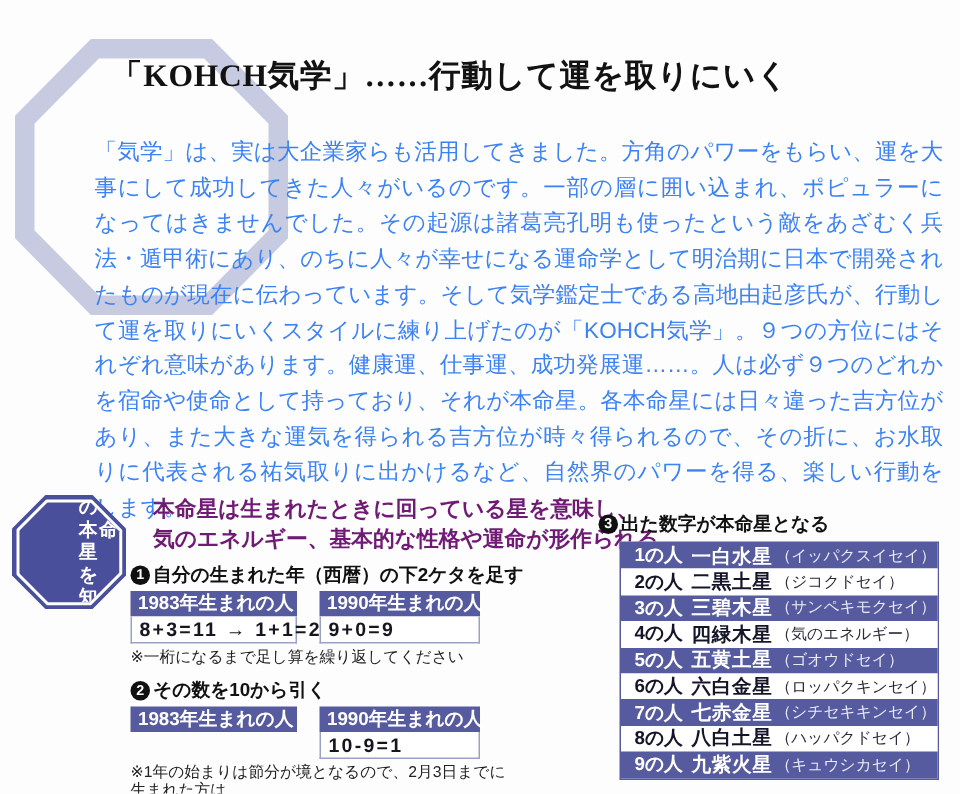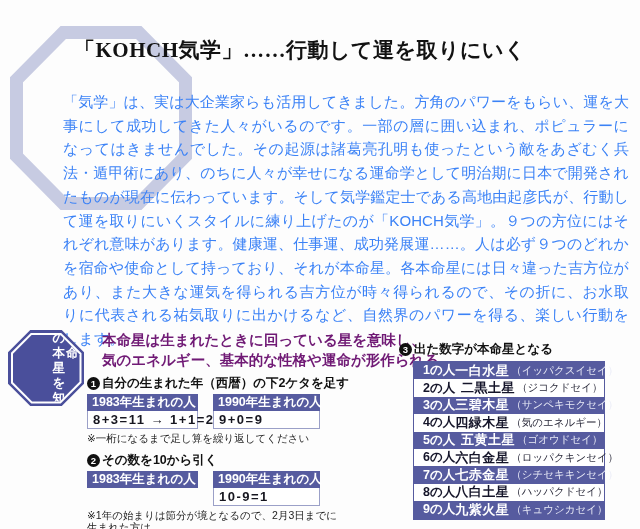--- a/index.html
+++ b/index.html
@@ -71,21 +71,21 @@
     font-size: 13px; font-weight: bold; color: #16161f;
     line-height: 13px; padding: 2px 5px; letter-spacing: 1.5px; white-space: nowrap;
   }
   .note {
     font-size: 10.5px; color: #222; line-height: 12.5px;
     margin-bottom: 8px; white-space: pre-line;
   }
 
   .result-col { position: absolute; left: 399px; top: 342px; width: 230px; }
   .star-table {
-    margin: 4px 0 0 14px; width: 192px;
+    margin: 4px 0 0 14px; width: 213px;
     border: 1.5px solid #565b9f; background: #fff;
   }
   .star-row { height: 17.4px; display: flex; align-items: center; }
   .star-row.odd  { background: #565b9f; }
   .star-row.even { background: #ffffff; }
   .star-person { width: 47px; padding-left: 9px; font-size: 12.5px; font-weight: bold; white-space: nowrap; }
   .star-name   { font-size: 13px; font-weight: bold; letter-spacing: 0.5px; white-space: nowrap; }
   .star-reading{ font-size: 10.5px; margin-left: 2px; white-space: nowrap; }
   .star-row.odd  .star-person, .star-row.odd  .star-name { color: #ffffff; }
   .star-row.odd  .star-reading { color: #e9ebf7; }

